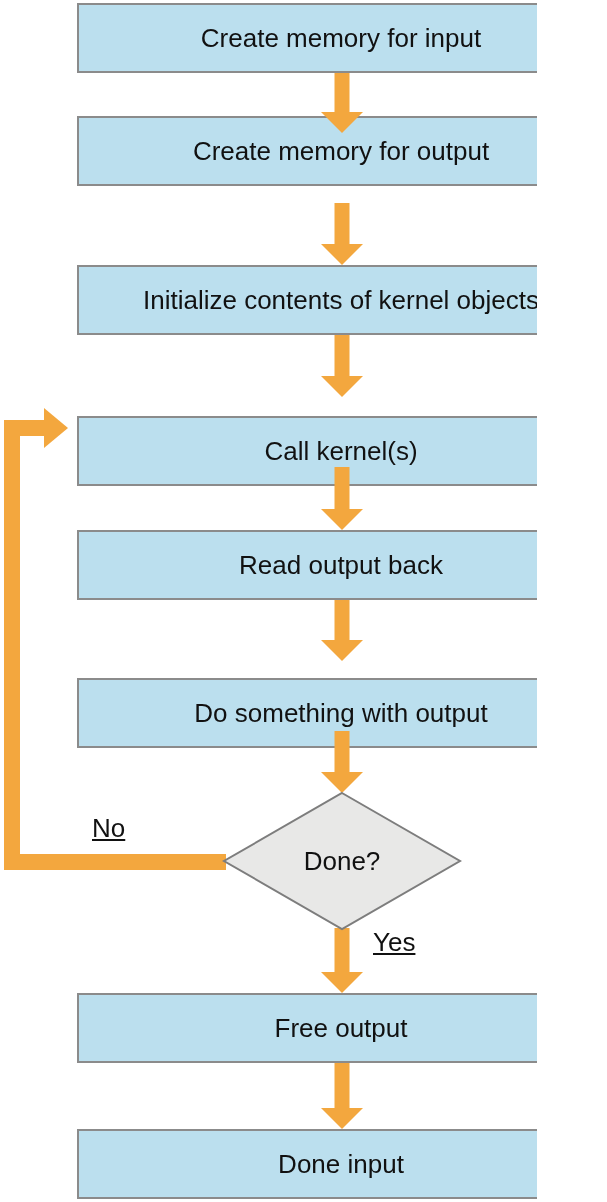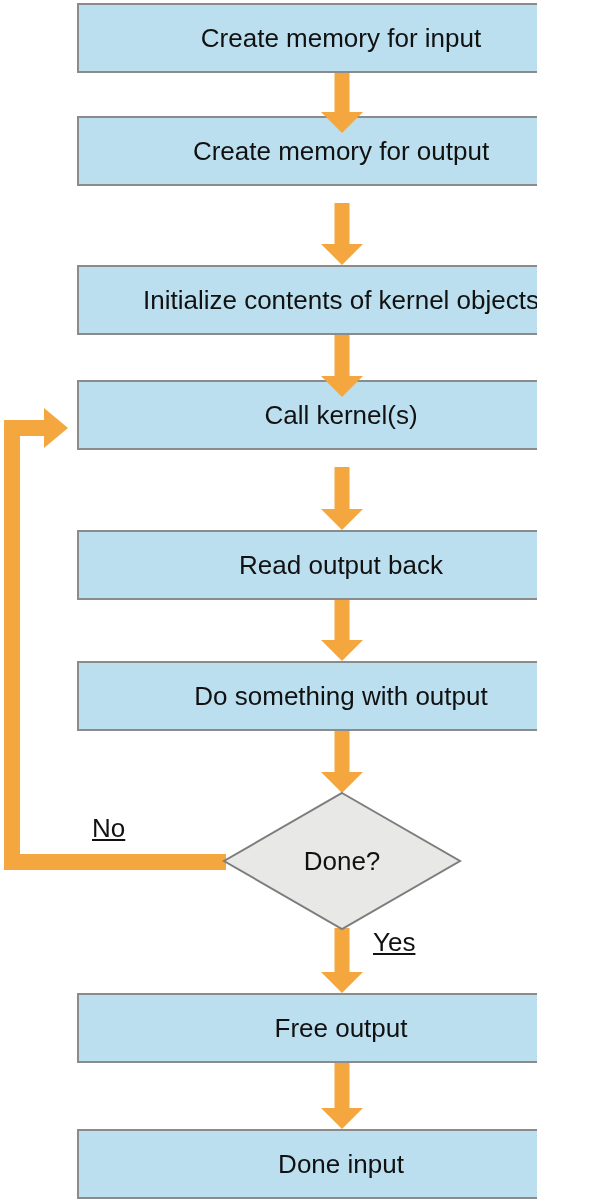--- a/index.html
+++ b/index.html
@@ -28,23 +28,23 @@
     background:var(--box-fill);
     border:2px solid var(--box-border);
     box-sizing:border-box;
     display:flex;align-items:center;justify-content:center;
     font-size:26px;line-height:1;
     text-align:center;
   }
   .b1{top:3px;}
   .b2{top:116px;}
   .b3{top:265px;}
-  .b4{top:380px;}
+  .b4{top:416px;}
   .b5{top:530px;}
-  .b6{top:661px;}
+  .b6{top:678px;}
   .b7{top:993px;}
   .b8{top:1129px;}
 
   
   .varrow{position:absolute;left:321px;width:42px;}
   .varrow .shaft{
     position:absolute;left:50%;transform:translateX(-50%);
     top:0;bottom:19px;width:15px;background:var(--arrow);
   }
   .varrow .head{

